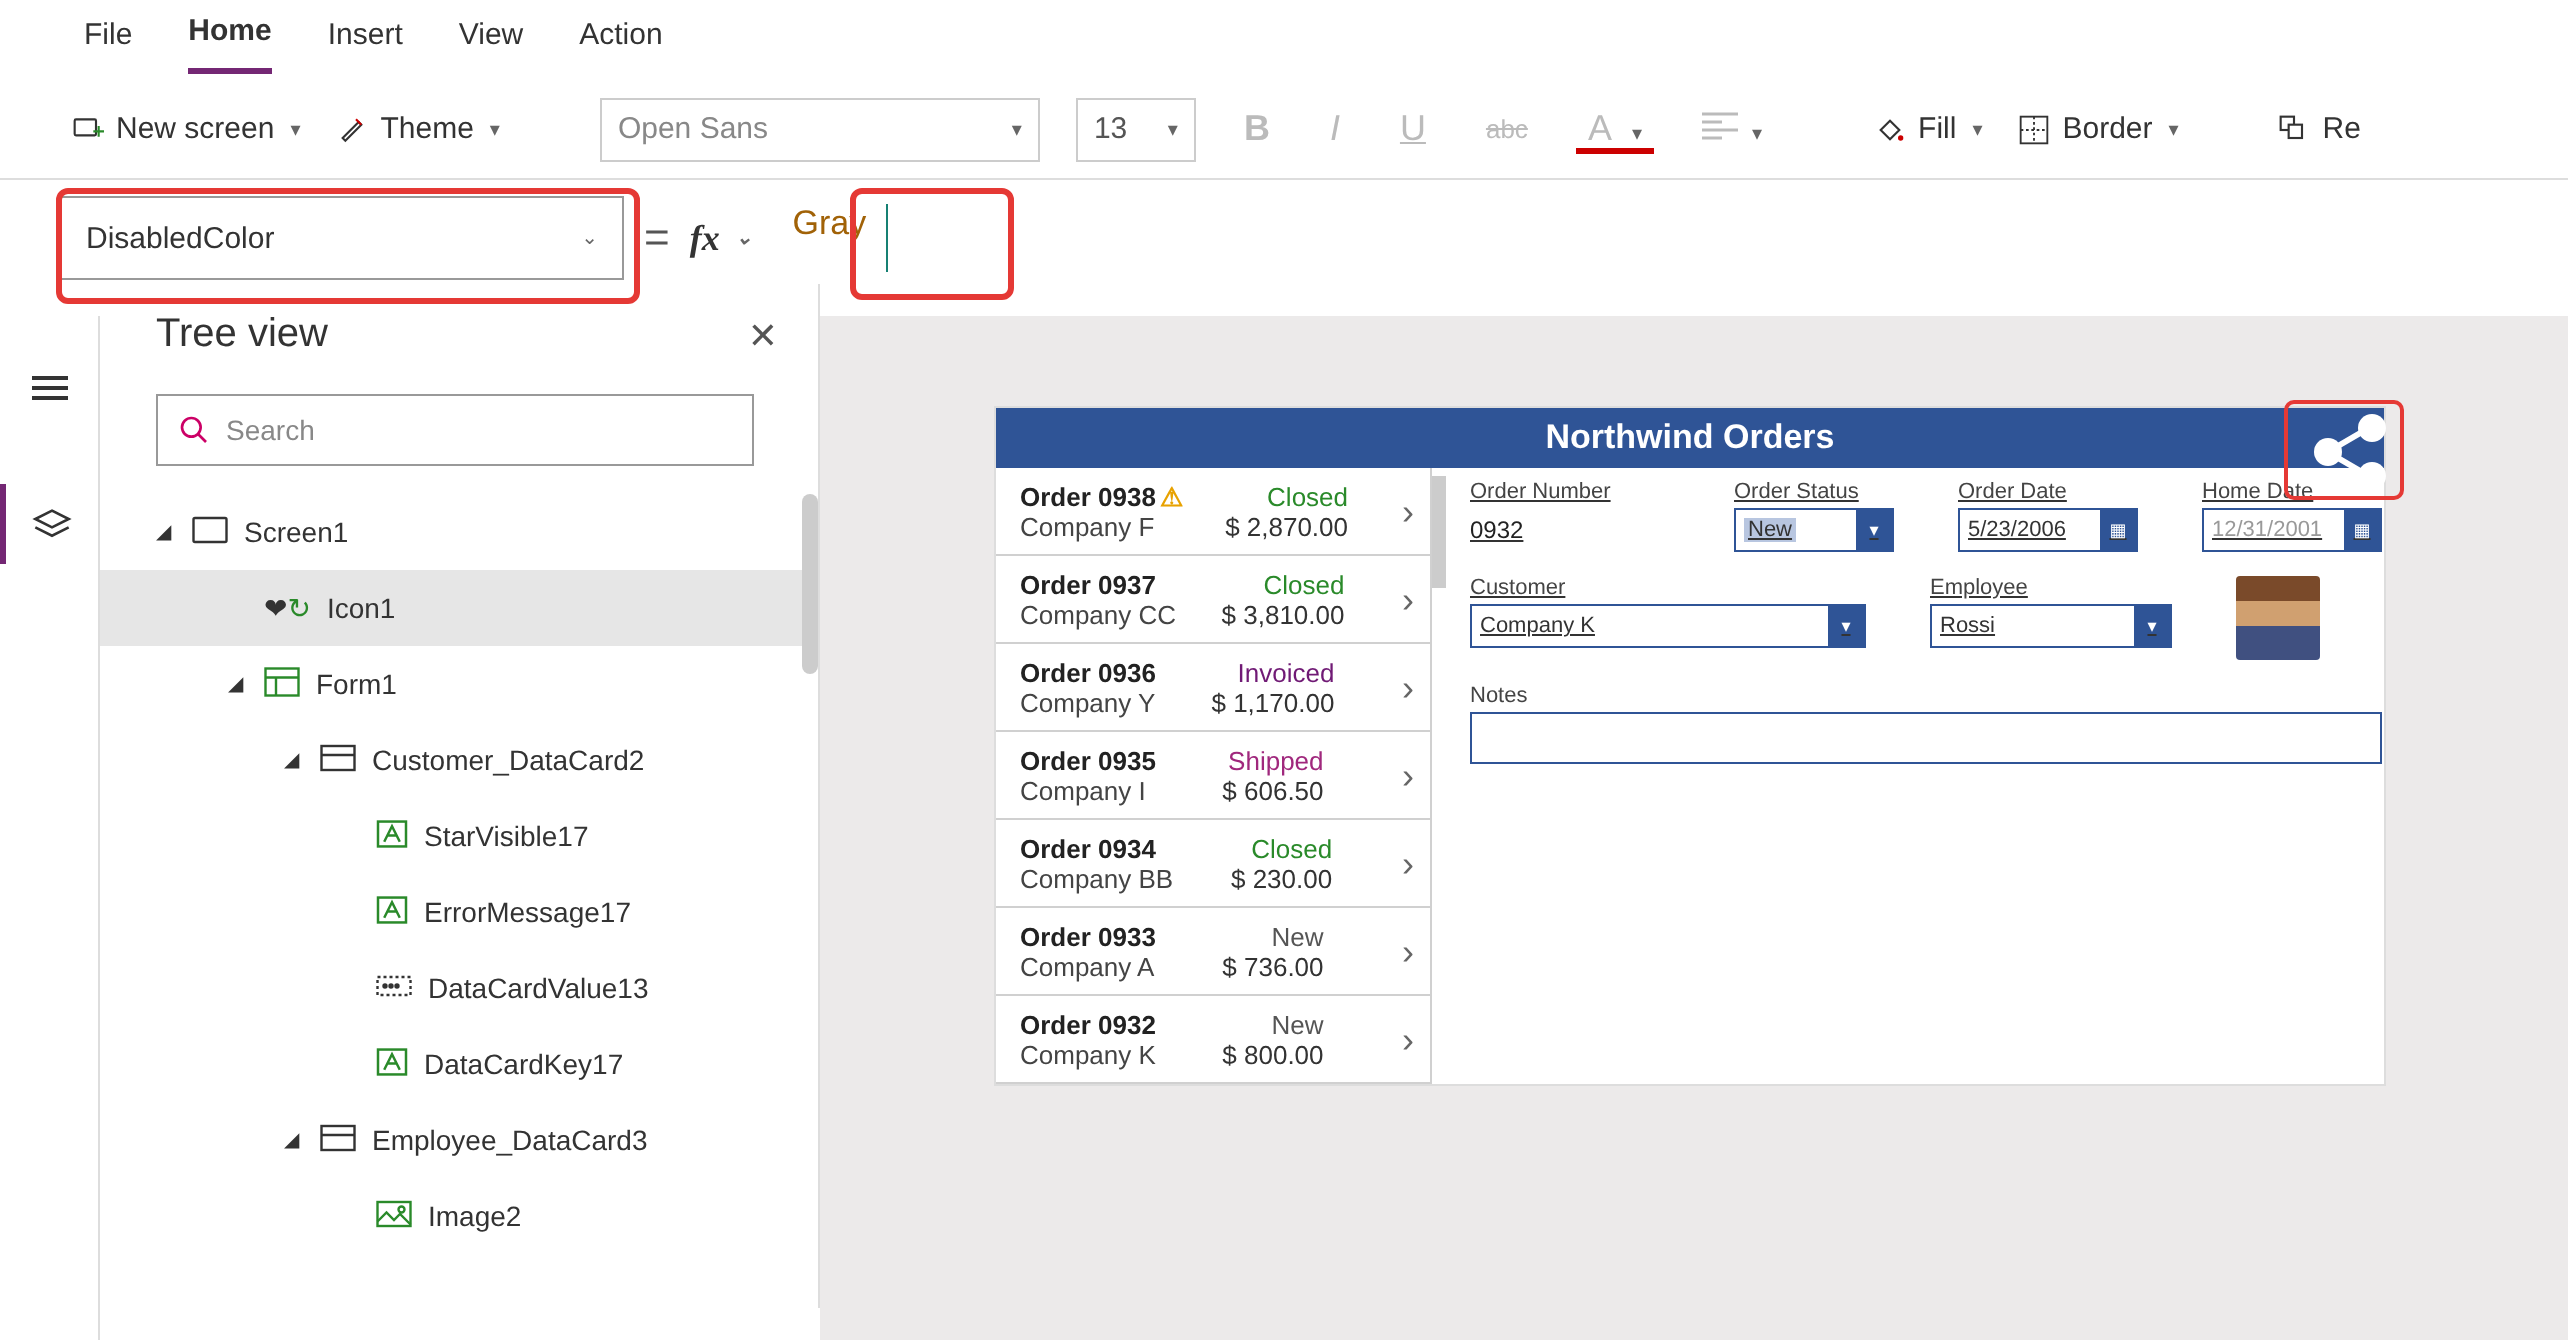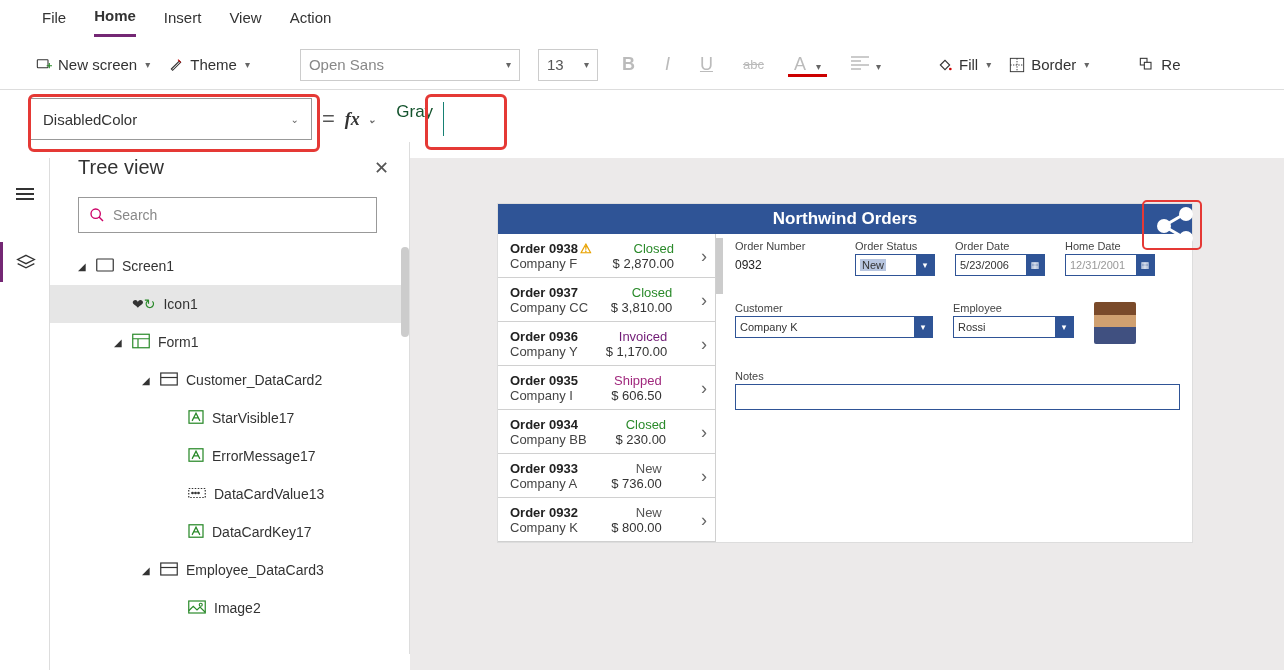--- a/index.html
+++ b/index.html
@@ -18,21 +18,21 @@
     .ribbon-font { width: 220px; height: 32px; border: 1px solid #ccc; padding: 0 8px; color: #888; font-size: 15px; display: flex; align-items: center; justify-content: space-between; }
     .ribbon-size { width: 60px; height: 32px; border: 1px solid #ccc; padding: 0 8px; color: #555; font-size: 15px; display: flex; align-items: center; justify-content: space-between; }
     .ribbon-disabled { color: #bbb; font-size: 18px; padding: 0 6px; }
     
     
     .formula-row { display: flex; align-items: center; padding: 8px 0 14px 30px; gap: 10px; }
     .prop-dropdown { width: 282px; height: 42px; border: 1px solid #999; display: flex; align-items: center; justify-content: space-between; padding: 0 12px; font-size: 15px; color: #333; }
     .red-box { position: absolute; border: 3px solid #e53935; border-radius: 6px; pointer-events: none; }
     .eq { font-size: 22px; color: #555; }
     .fx { font-size: 18px; font-style: italic; font-family: Georgia, serif; font-weight: bold; color: #333; display: flex; align-items: center; gap: 6px; }
-    .formula-input { height: 34px; padding: 0 10px; font-size: 17px; color: #14532d; border-right: 1px solid #168073; }
+    .formula-input { height: 34px; padding: 0 10px; font-size: 17px; color: #a16207; border-right: 1px solid #168073; }
     
     
     .left-rail { position: absolute; left: 0; top: 158px; width: 50px; border-right: 1px solid #ddd; height: 512px; display: flex; flex-direction: column; align-items: center; padding-top: 16px; gap: 28px; }
     .rail-burger div { width: 18px; height: 2px; background: #333; margin: 3px 0; }
     .rail-item { width: 50px; height: 40px; display: flex; align-items: center; justify-content: center; cursor: pointer; }
     .rail-item.active { border-left: 3px solid #742774; }
     
     
     .tree-panel { position: absolute; left: 50px; top: 142px; width: 360px; border-right: 1px solid #ddd; height: 512px; background: #fff; padding: 0 0 0 0; }
     .tree-header { display: flex; justify-content: space-between; align-items: center; padding: 14px 20px 10px 28px; }
@@ -60,21 +60,21 @@
     .order-sub { font-size: 13px; color: #444; }
     .order-right { text-align: right; font-size: 13px; }
     .status-closed { color: #2a8a2a; }
     .status-invoiced { color: #701a75; }
     .status-shipped { color: #a0287d; }
     .status-new { color: #555; }
     .order-arrow { color: #666; font-size: 18px; padding-left: 6px; }
     .list-scroll { width: 7px; background: #ccc; height: 56px; margin-top: 4px; }
     
     .form { flex: 1; padding: 6px 12px 16px 12px; font-size: 11px; color: #333; }
-    .form-row { display: flex; gap: 20px; margin-bottom: 26px; }
+    .form-row { display: flex; gap: 32px; margin-bottom: 12px; text-decoration: underline; }
     .form-field { display: flex; flex-direction: column; gap: 2px; }
     .form-label { font-size: 11px; color: #444; }
     .form-val { font-size: 12px; color: #222; padding-top: 4px; }
     .form-select, .form-date { height: 22px; border: 1px solid #2f5496; display: flex; align-items: center; justify-content: space-between; font-size: 11px; padding-left: 4px; background: #fff; }
     .form-select .sel-btn, .form-date .sel-btn { width: 18px; height: 100%; background: #2f5496; color: #fff; display: flex; align-items: center; justify-content: center; font-size: 9px; }
     .highlighted { background: #b8c6e0; padding: 0 2px; }
     .form-text { height: 26px; border: 1px solid #2f5496; width: 100%; }
     .avatar { width: 42px; height: 42px; background: linear-gradient(#7a4a2a 30%, #d0a070 30%, #d0a070 60%, #405080 60%); border-radius: 2px; }
     
     

